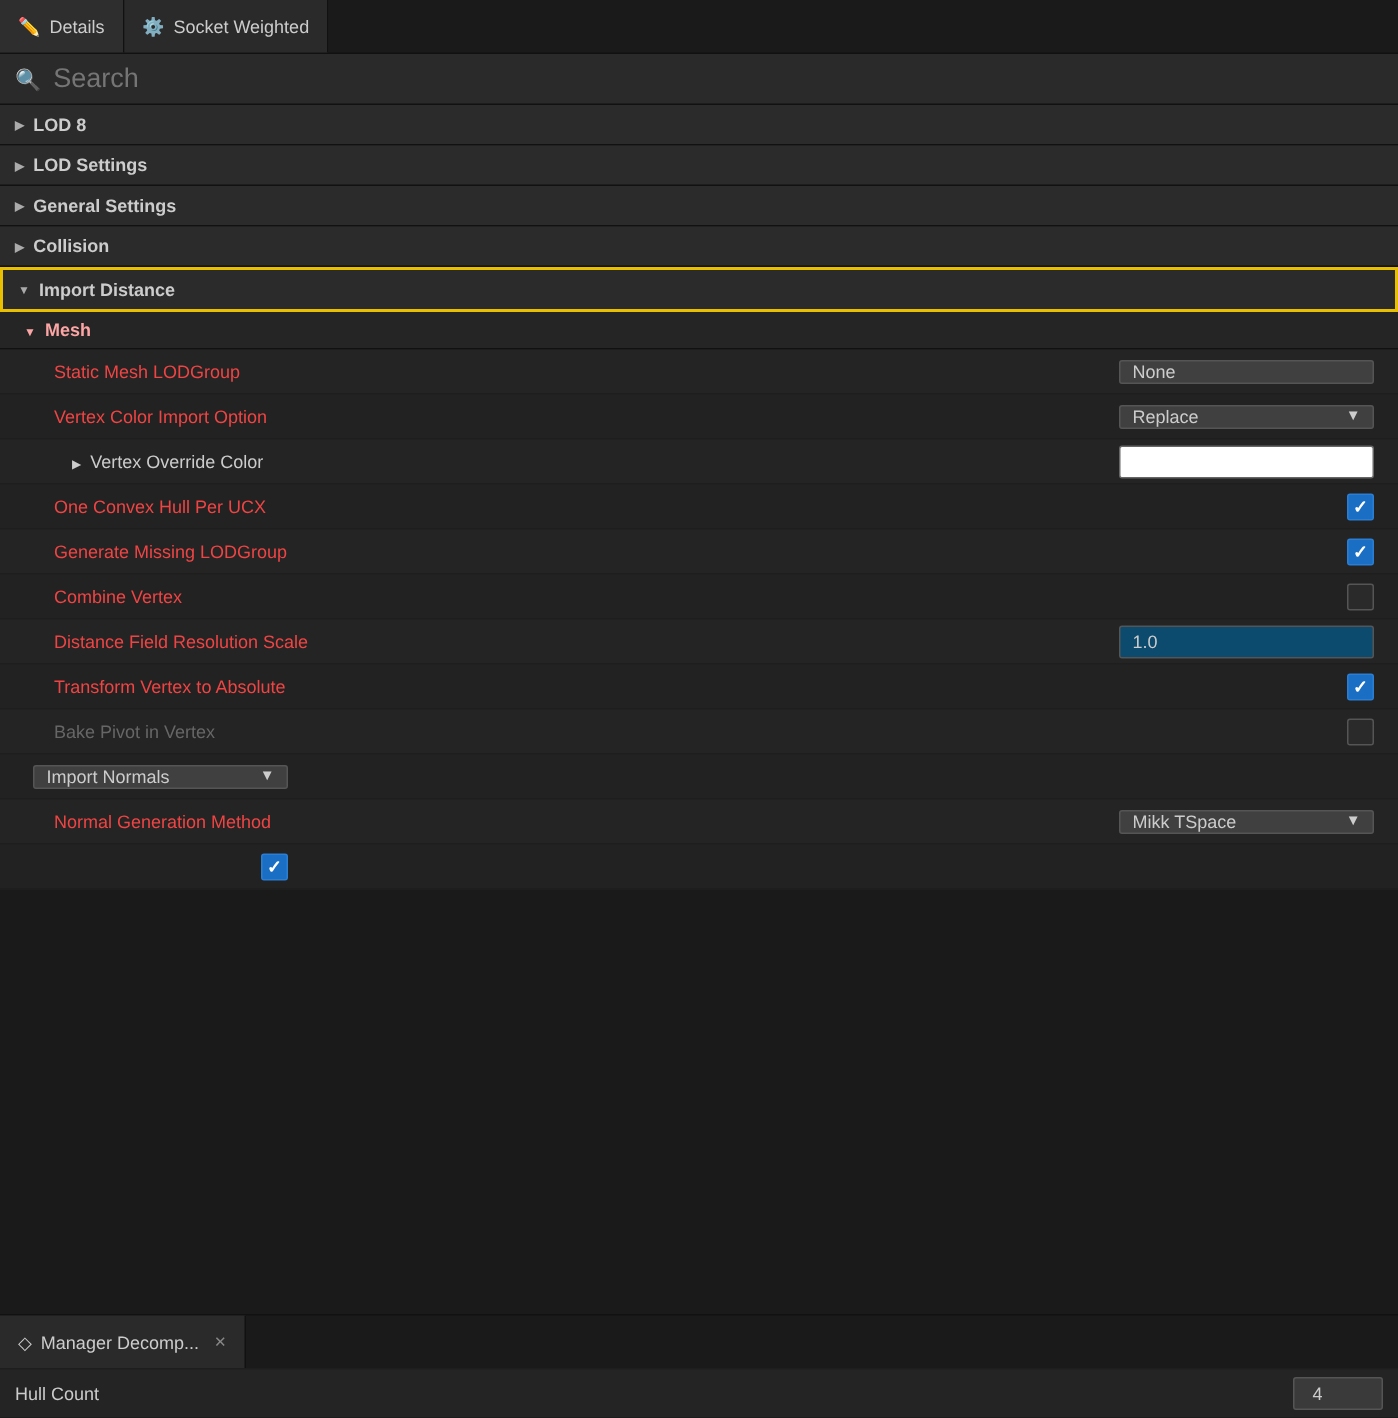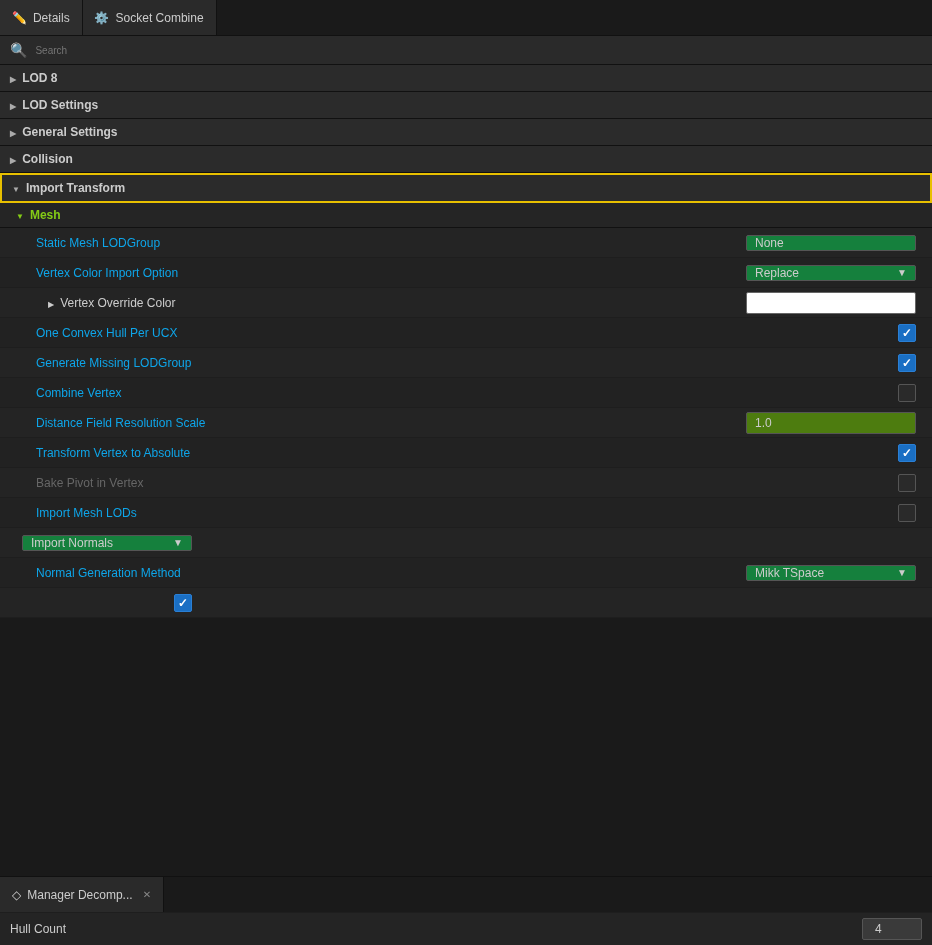--- a/index.html
+++ b/index.html
@@ -49,21 +49,21 @@
       display: flex;
       align-items: center;
       gap: 8px;
       border-bottom: 1px solid #111;
     }
     .search-bar input {
       background: transparent;
       border: none;
       outline: none;
       color: #888;
-      font-size: 10px;
+      font-size: 18px;
       width: 100%;
     }
     .search-icon {
       color: #888;
       font-size: 14px;
     }
 
     
     .section-header {
       display: flex;
@@ -89,56 +89,56 @@
     .sub-section-header {
       display: flex;
       align-items: center;
       padding: 5px 10px 5px 16px;
       background: #252525;
       border-bottom: 1px solid #111;
       cursor: pointer;
       gap: 6px;
       font-size: 12px;
       font-weight: 600;
-      color: #84cc16;
+      color: #fca5a5;
     }
 
     
     .prop-row {
       display: flex;
       align-items: center;
       border-bottom: 1px solid #1e1e1e;
       background: #242424;
       min-height: 30px;
     }
     .prop-row:nth-child(even) {
       background: #222222;
     }
     .prop-label {
       flex: 1;
       padding: 5px 10px 5px 36px;
-      color: #0ea5e9;
+      color: #ef4444;
       font-size: 12px;
     }
     .prop-label.dimmed {
       color: #666;
     }
     .prop-value {
       width: 200px;
       padding: 3px 8px;
       display: flex;
       align-items: center;
       justify-content: flex-end;
       gap: 4px;
       margin-right: 8px;
     }
 
     
     .dropdown {
-      background: #15803d;
+      background: #404040;
       border: 1px solid #555;
       border-radius: 2px;
       padding: 0 8px;
       color: #ccc;
       display: flex;
       align-items: center;
       justify-content: space-between;
       min-width: 170px;
       cursor: pointer;
       font-size: 12px;
@@ -152,21 +152,21 @@
     .color-swatch {
       background: #ffffff;
       border: 1px solid #666;
       min-width: 170px;
       height: 22px;
       border-radius: 2px;
     }
 
     
     .num-input {
-      background: #4d7c0f;
+      background: #0c4a6e;
       border: 1px solid #555;
       border-radius: 2px;
       padding: 3px 8px;
       color: #ccc;
       min-width: 170px;
       font-size: 12px;
       text-align: left;
     }
 
     
@@ -269,21 +269,21 @@
 </head>
 <body>
 
 <div class="tab-bar">
   <div class="tab active">
     <span>✏️</span>
     <span>Details</span>
   </div>
   <div class="tab">
     <span>⚙️</span>
-    <span>Socket Combine</span>
+    <span>Socket Weighted</span>
   </div>
 </div>
 
 <div class="main-content">
 
   <div class="search-bar">
     <span class="search-icon">🔍</span>
     <input type="text" placeholder="Search" style="">
   </div>
 
@@ -304,21 +304,21 @@
       <span>General Settings</span>
     </div>
 
     <div class="section-header">
       <span class="arrow arrow-right"></span>
       <span>Collision</span>
     </div>
 
     <div class="section-header highlighted">
       <span class="arrow arrow-down"></span>
-      <span>Import Transform</span>
+      <span>Import Distance</span>
     </div>
 
     <div class="sub-section-header">
       <span class="arrow arrow-down"></span>
       <span>Mesh</span>
     </div>
 
     <div class="prop-row">
       <span class="prop-label">Static Mesh LODGroup</span>
       <div class="prop-value">
@@ -383,26 +383,20 @@
       </div>
     </div>
 
     <div class="prop-row">
       <span class="prop-label dimmed">Bake Pivot in Vertex</span>
       <div class="prop-value">
         <div class="checkbox unchecked"></div>
       </div>
     </div>
 
-    <div class="prop-row">
-      <span class="prop-label">Import Mesh LODs</span>
-      <div class="prop-value">
-        <div class="checkbox unchecked"></div>
-      </div>
-    </div>
 
     <div class="prop-row">
       <div class="prop-value">
         <div class="dropdown">
           <span>Import Normals</span>
           <span class="chevron">▼</span>
         </div>
       </div>
     </div>
 

